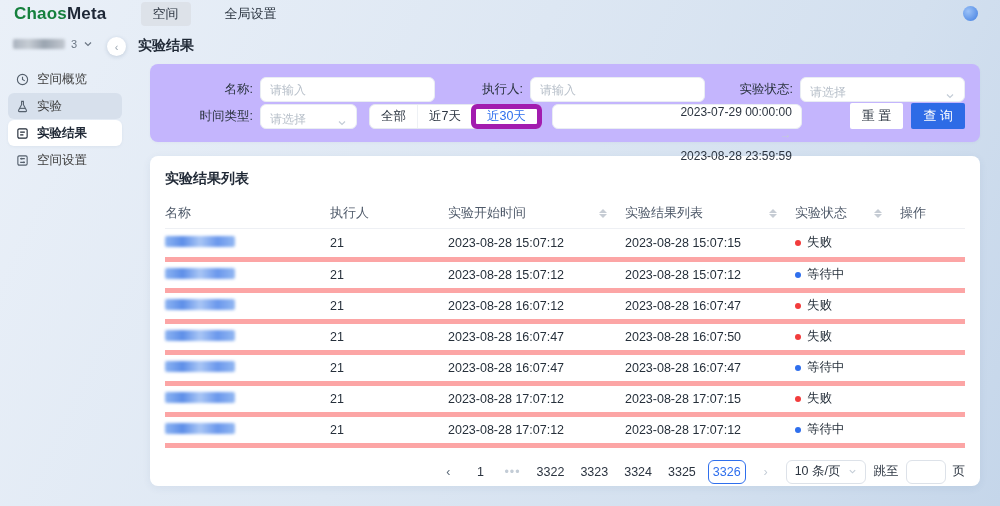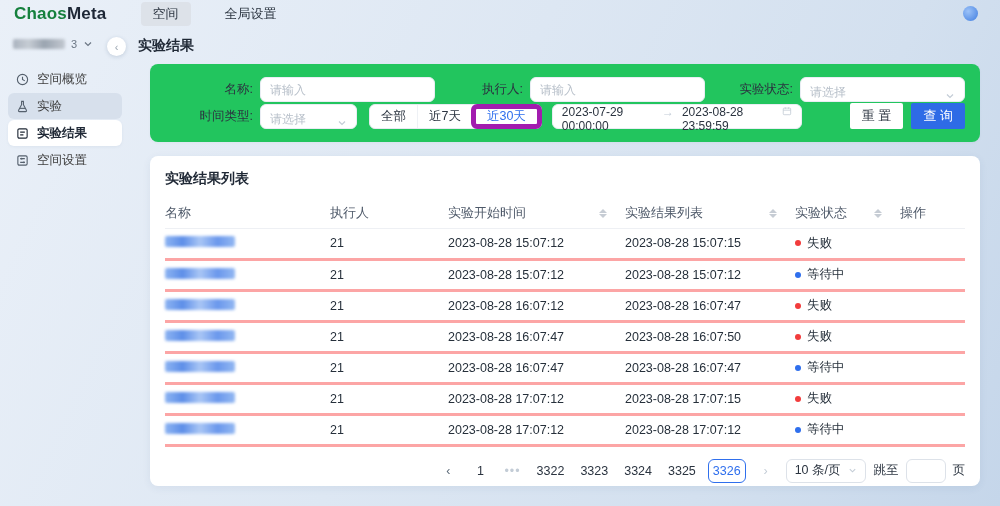--- a/index.html
+++ b/index.html
@@ -32,51 +32,51 @@
   .menu-item.hovered { background:#d7e0ec; }
   .menu-item.selected { background:#ffffff; font-weight:bold; color:#1f2835; box-shadow:0 1px 3px rgba(40,70,110,.06); }
   .menu-item.selected svg { stroke:#1f2835; }
   .collapse-btn { position:absolute; left:107px; top:37px; width:19px; height:19px; border-radius:50%;
     background:#fff; box-shadow:0 1px 4px rgba(30,60,100,.18); display:flex; align-items:center;
     justify-content:center; color:#9aa5b1; font-size:11px; cursor:pointer; z-index:5; }
   
   .main { position:absolute; left:130px; top:27px; right:0; bottom:0; }
   .page-title { font-size:14px; font-weight:bold; color:#1f2835; margin:10px 0 0 8px; }
   .card { border-radius:8px; }
-  .filter-card { margin:9px 20px 4px 20px; height:78px; background:#22c55e; padding:13px 15px;
+  .filter-card { margin:9px 20px 4px 20px; height:78px; background:#c4b5fd; padding:13px 15px;
     display:flex; flex-direction:column; justify-content:space-between; box-shadow:0 1px 3px rgba(40,70,110,.04); }
   .f-row { display:flex; align-items:center; }
   .f-group { display:flex; align-items:center; flex:1; }
   .f-label { flex:0 0 95px; text-align:right; padding-right:7px; color:#2b3440; font-weight:500; white-space:nowrap; }
   .f-label.narrow { flex:0 0 95px; }
   .ctl { height:25px; background:#fff; border:1px solid #e9edf3; border-radius:6px; font-size:12px; }
   input.ctl { flex:1; padding:0 9px; color:#26303b; outline:none; }
   input.ctl::placeholder { color:#b8c0ca; }
   .select { flex:1; display:flex; align-items:flex-end; justify-content:space-between; padding:0 9px; cursor:pointer; }
   .select .ph { color:#b8c0ca; }
   .seg-group { display:flex; align-items:stretch; height:25px; background:#fff; border:1px solid #e6eaf0;
     border-radius:6px; margin-left:12px; }
   .seg { display:flex; align-items:center; padding:0 11px; color:#2b3440; cursor:pointer; border-left:1px solid #eef1f5; }
   .seg:first-child { border-left:none; border-radius:6px 0 0 6px; }
   .seg.active { border:5px solid #a21caf; color:#2f6fed; border-radius:6px; margin:-1px; background:#fff; z-index:2; font-weight:500; }
-  .range { width:250px; margin-left:10px; display:flex; align-items:flex-start; padding:0 9px; gap:8px; cursor:pointer; }
+  .range { width:250px; margin-left:10px; display:flex; align-items:flex-end; padding:0 9px; gap:8px; cursor:pointer;flex-direction:column; }
   .range .date { color:#2b3440; }
   .range .sep { color:#c3ccd6; flex:1; text-align:center; }
   .btn { height:26px; border-radius:2px; display:flex; align-items:center; justify-content:center;
     padding:0 12px; cursor:pointer; font-size:13px; }
   .btn-reset { background:#fff; color:#2b3440; margin-left:auto; }
   .btn-primary { background:#2e6be6; color:#fff; margin-left:8px; }
   
   .table-card { margin:14px 20px 0 20px; height:330px; background:#fff; padding:14px 15px;
     box-shadow:0 2px 8px rgba(40,70,110,.07); }
   .table-title { font-size:14px; font-weight:bold; color:#1f2835; margin-bottom:11px; }
   table.grid { width:100%; border-collapse:collapse; table-layout:fixed; }
   .grid th { font-weight:400; color:#4e5969; font-size:13px; text-align:left; height:29px;
     border-bottom:1px solid #eef0f4; padding:0; }
-  .grid td { height:31px; border-bottom:3px solid #fca5a5; font-size:12.5px; color:#26303b; padding:0; }
+  .grid td { height:31px; border-bottom:5px solid #fca5a5; font-size:12.5px; color:#26303b; padding:0; }
   .th-inner { display:flex; align-items:center; justify-content:space-between; padding-right:18px; cursor:pointer; }
   .sorter { display:flex; flex-direction:column; gap:1px; }
   .sorter i { display:block; width:0; height:0; border-left:4px solid transparent; border-right:4px solid transparent; }
   .sorter .up { border-bottom:4px solid #c6ccd4; }
   .sorter .dn { border-top:4px solid #c6ccd4; }
   .blur-name { display:inline-block; width:70px; height:11px; border-radius:2px; filter:blur(1.6px); cursor:pointer;
     background:linear-gradient(90deg,#8db4f2,#5d8ee8 25%,#a9c6f5 50%,#6a97ec 75%,#93b8f2); }
   .status { display:flex; align-items:center; gap:6px; }
   .dot { width:6px; height:6px; border-radius:50%; flex:0 0 auto; }
   

